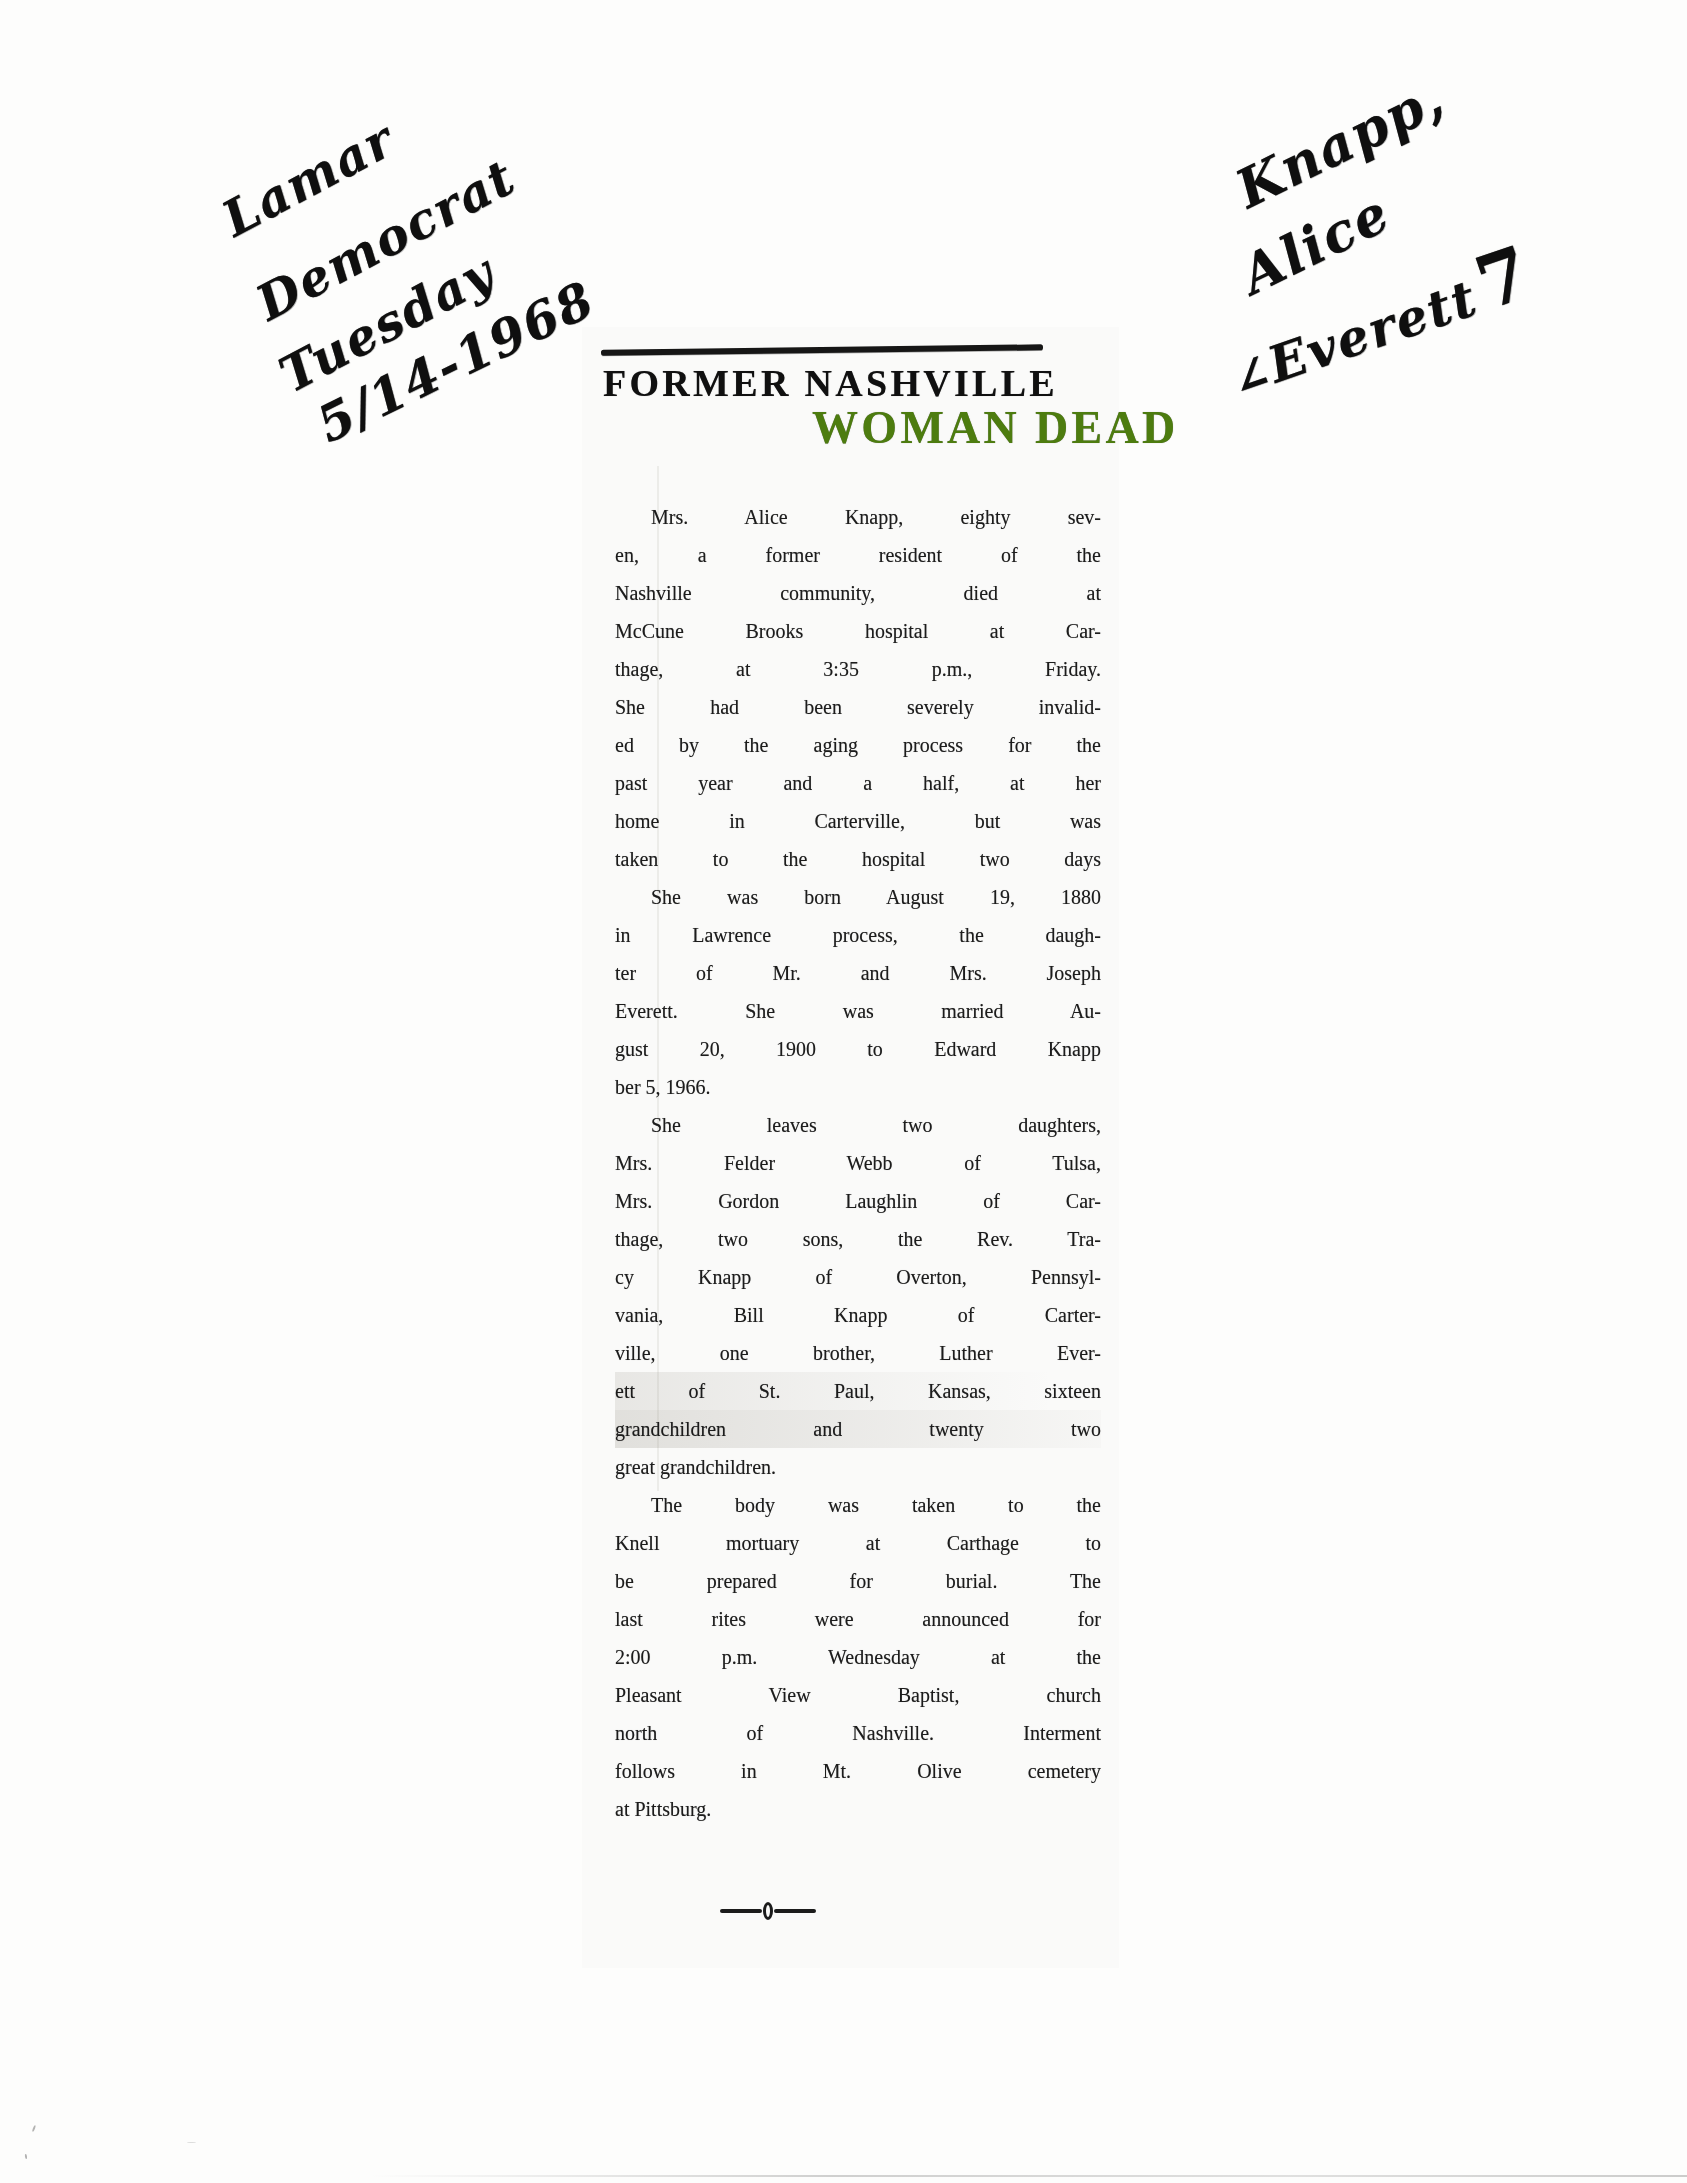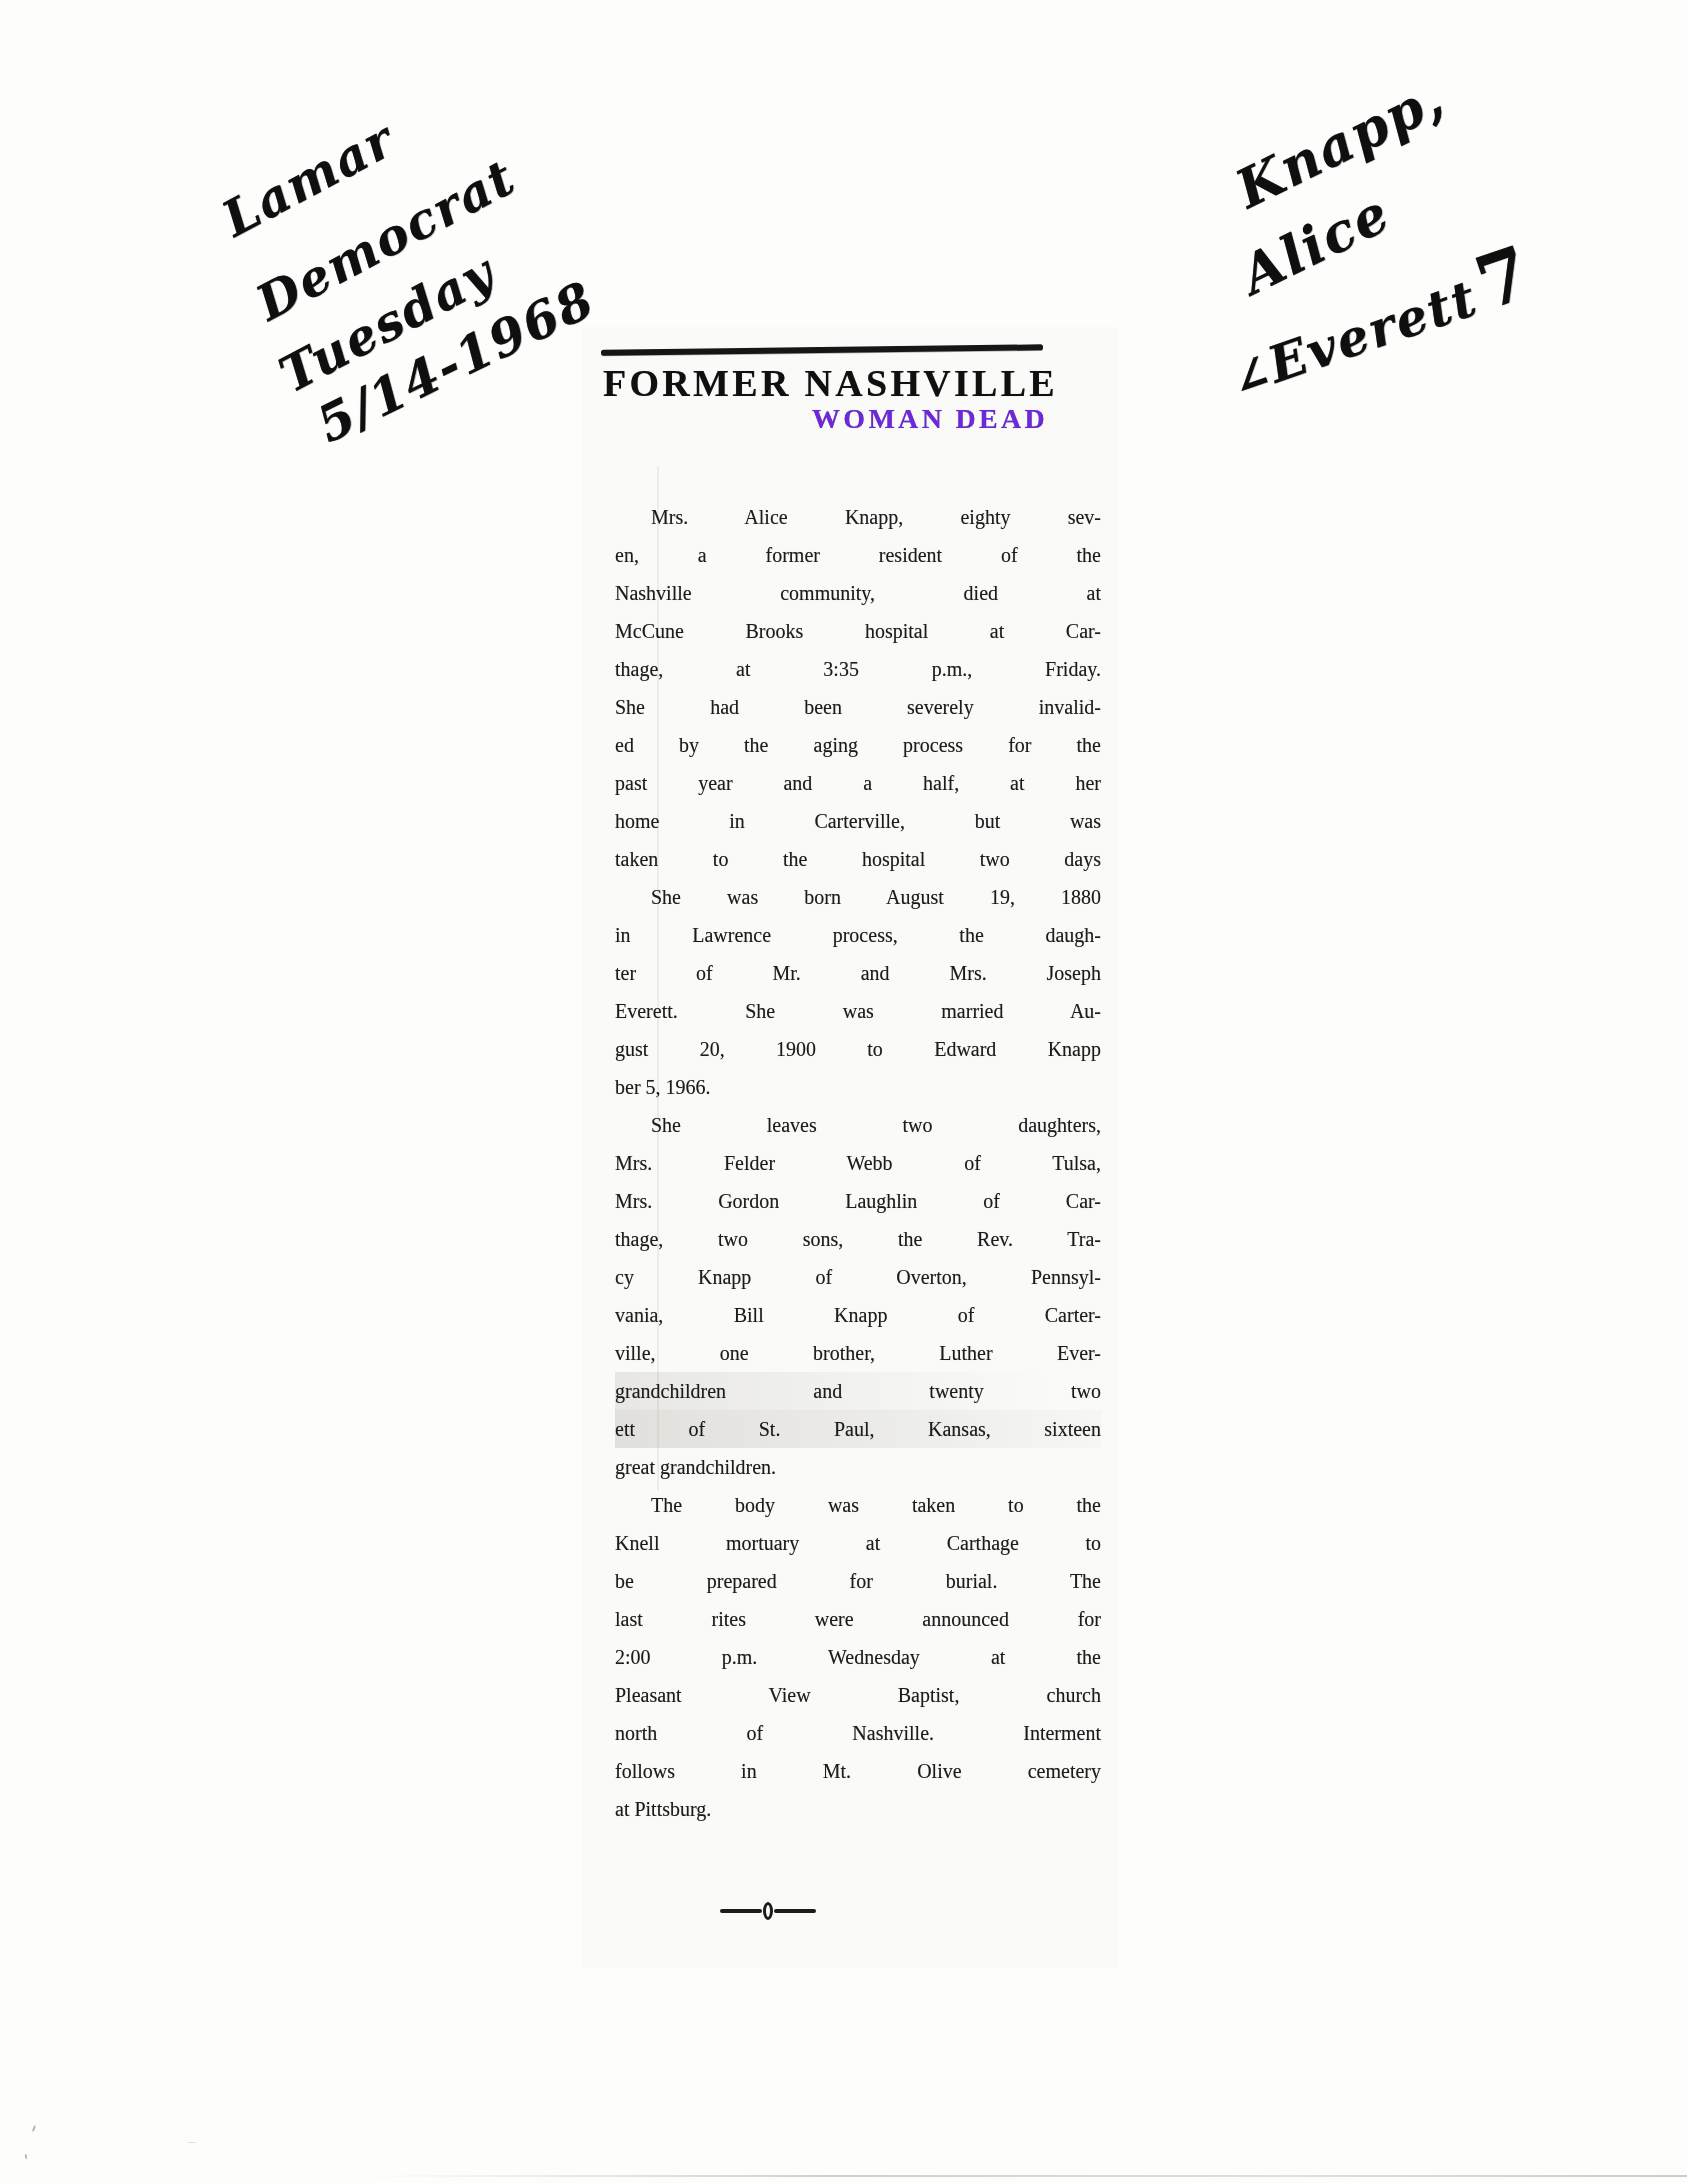--- a/index.html
+++ b/index.html
@@ -49,22 +49,22 @@
   }
   .headline-1{
     position:absolute;left:21px;top:37px;
     font-weight:bold;font-size:38px;line-height:1;
     letter-spacing:3.3px;color:#101010;
     text-shadow:0 0 0.7px rgba(0,0,0,.5);
     white-space:nowrap;
   }
   .headline-2{
     position:absolute;left:230px;top:78px;
-    font-weight:bold;font-size:28px;line-height:1;
-    letter-spacing:3.3px;color:#6d28d9;
+    font-weight:bold;font-size:46px;line-height:1;
+    letter-spacing:3.3px;color:#4d7c0f;
     text-shadow:0 0 0.7px rgba(0,0,0,.5);
     white-space:nowrap;
   }
   .article{
     position:absolute;left:33px;top:171px;width:486px;
     font-size:20px;line-height:38px;color:#1c1c1c;
     text-shadow:0 0 0.7px rgba(0,0,0,.38);
   }
   .para{margin:0;}
   .line{
@@ -157,22 +157,22 @@
           <div class="line last">ber 5, 1966.</div>
         </div>
         <div class="para" id="para-2">
           <div class="line first">She leaves two daughters,</div>
           <div class="line">Mrs. Felder Webb of Tulsa,</div>
           <div class="line">Mrs. Gordon Laughlin of Car-</div>
           <div class="line">thage, two sons, the Rev. Tra-</div>
           <div class="line">cy Knapp of Overton, Pennsyl-</div>
           <div class="line">vania, Bill Knapp of Carter-</div>
           <div class="line">ville, one brother, Luther Ever-</div>
+          <div class="line">ett of St. Paul, Kansas, sixteen</div>
           <div class="line">grandchildren and twenty two</div>
-          <div class="line">ett of St. Paul, Kansas, sixteen</div>
           <div class="line last">great grandchildren.</div>
         </div>
         <div class="para" id="para-3">
           <div class="line first">The body was taken to the</div>
           <div class="line">Knell mortuary at Carthage to</div>
           <div class="line">be prepared for burial. The</div>
           <div class="line">last rites were announced for</div>
           <div class="line">2:00 p.m. Wednesday at the</div>
           <div class="line">Pleasant View Baptist, church</div>
           <div class="line">north of Nashville. Interment</div>

